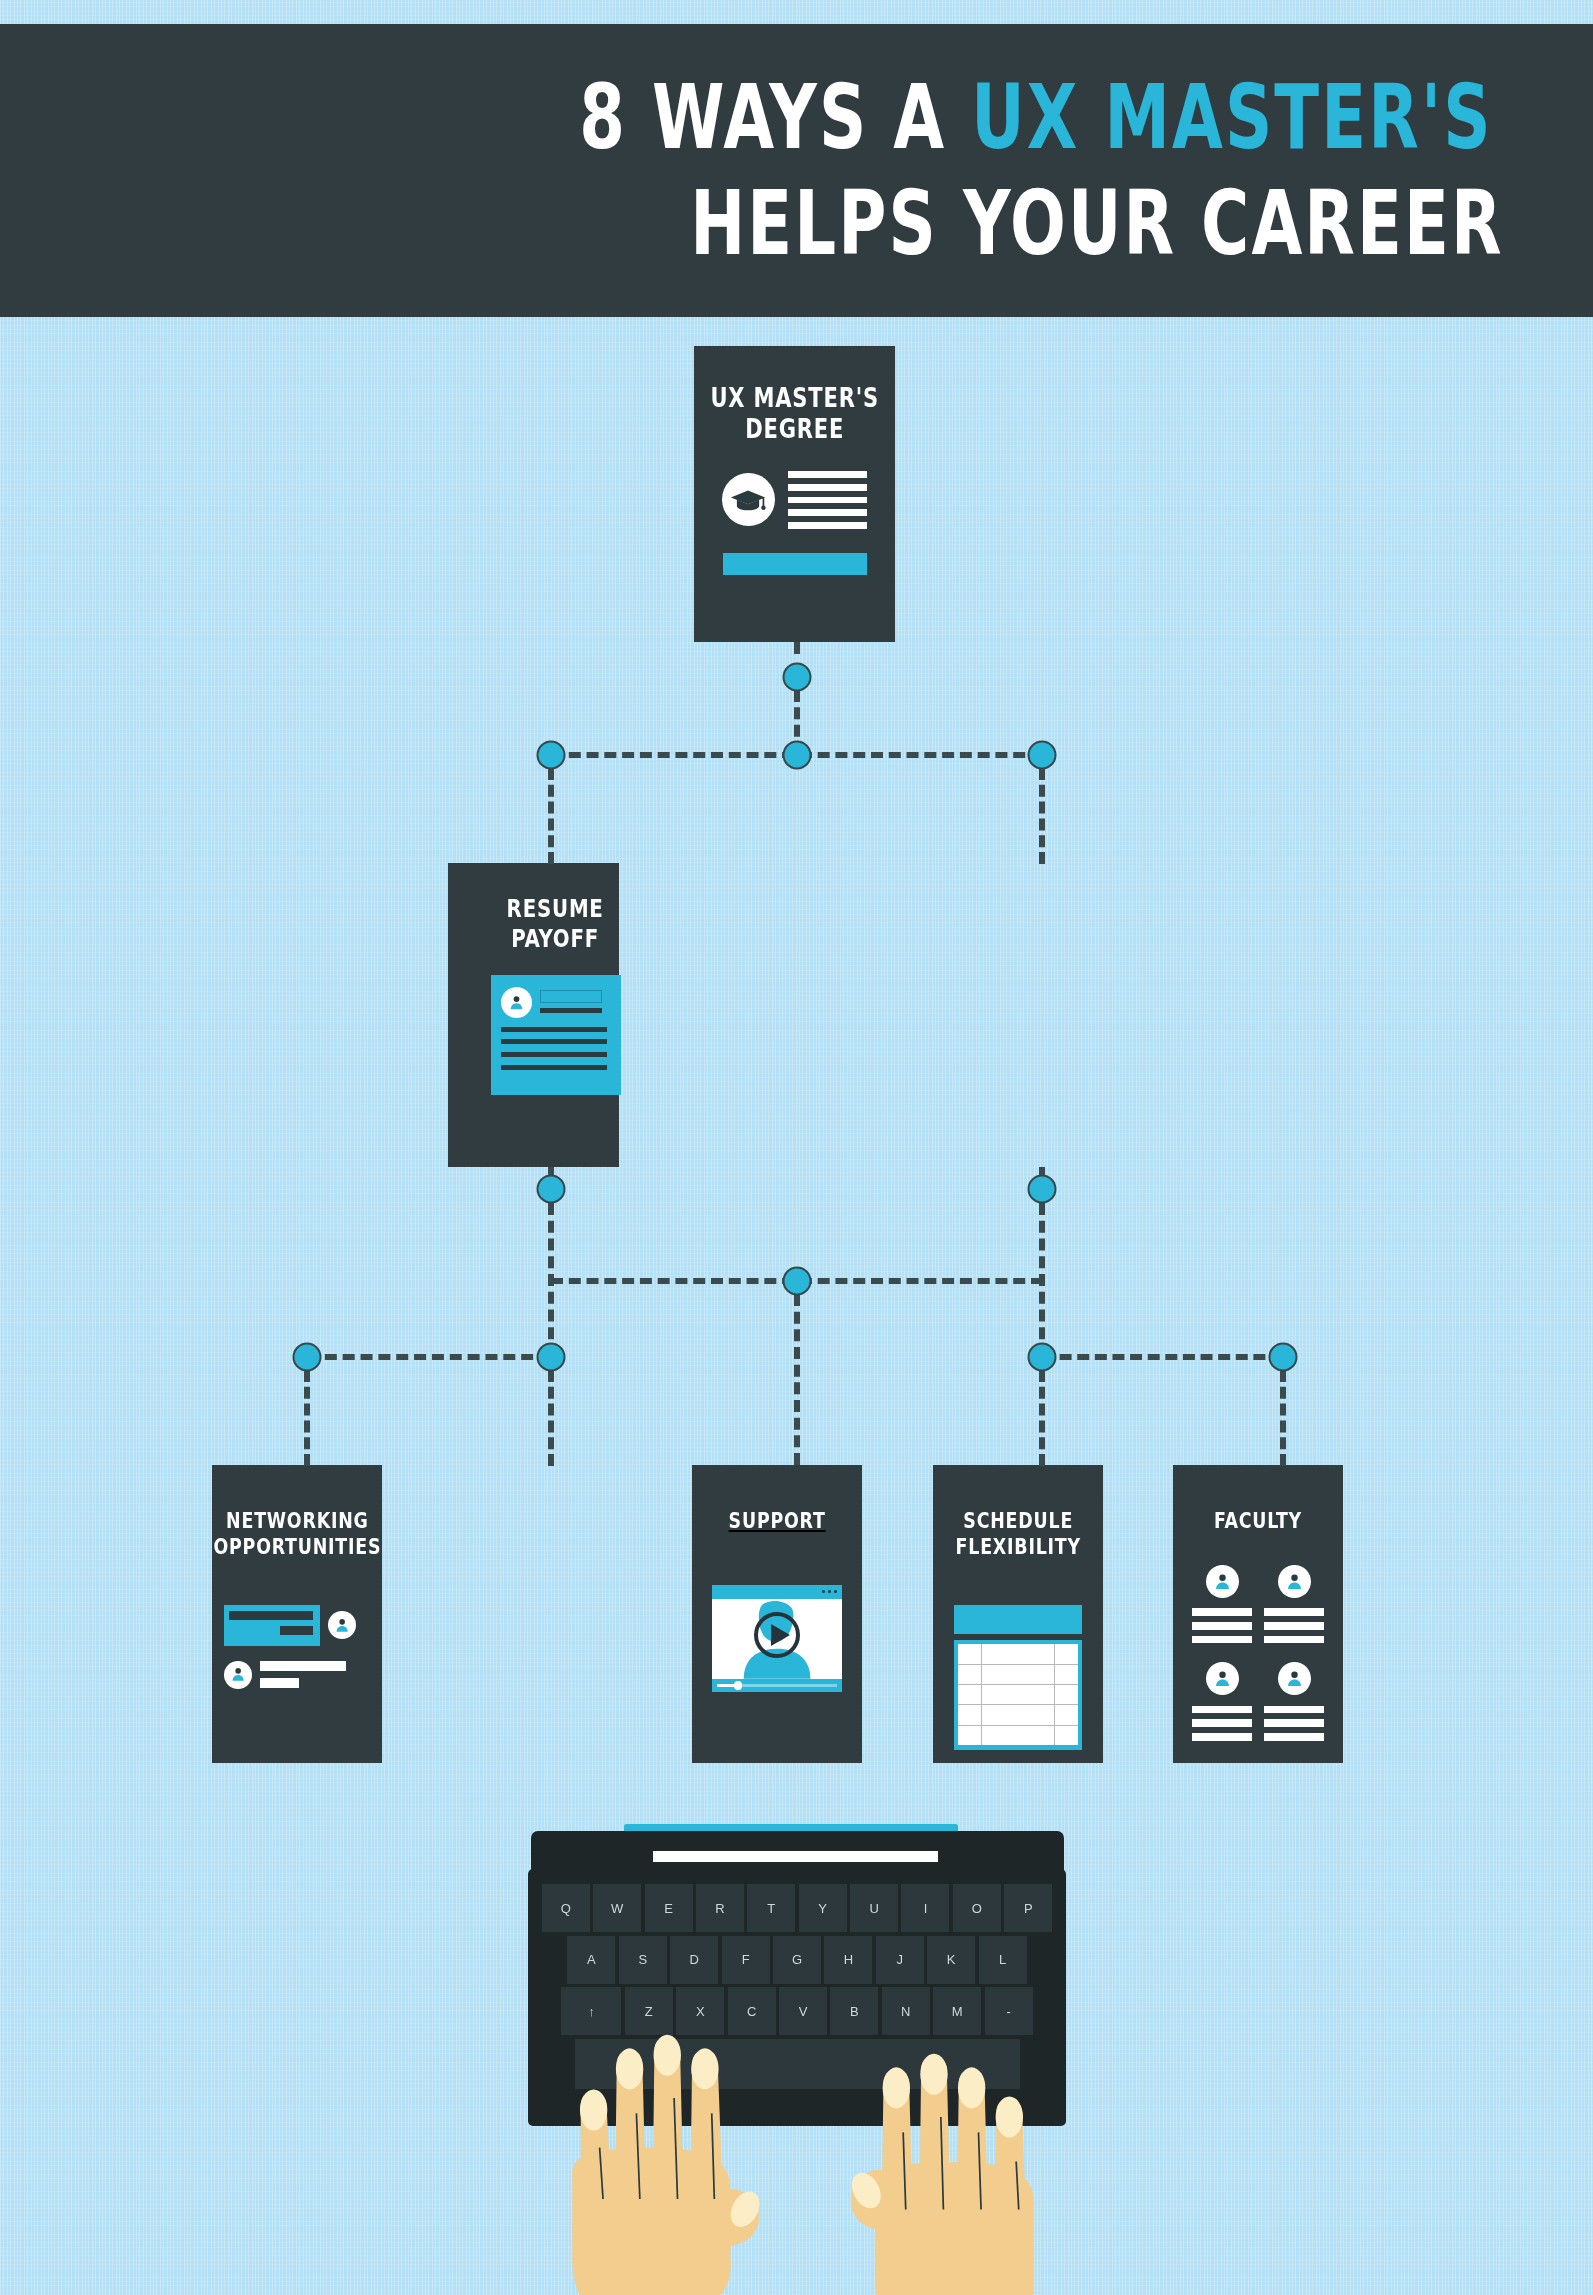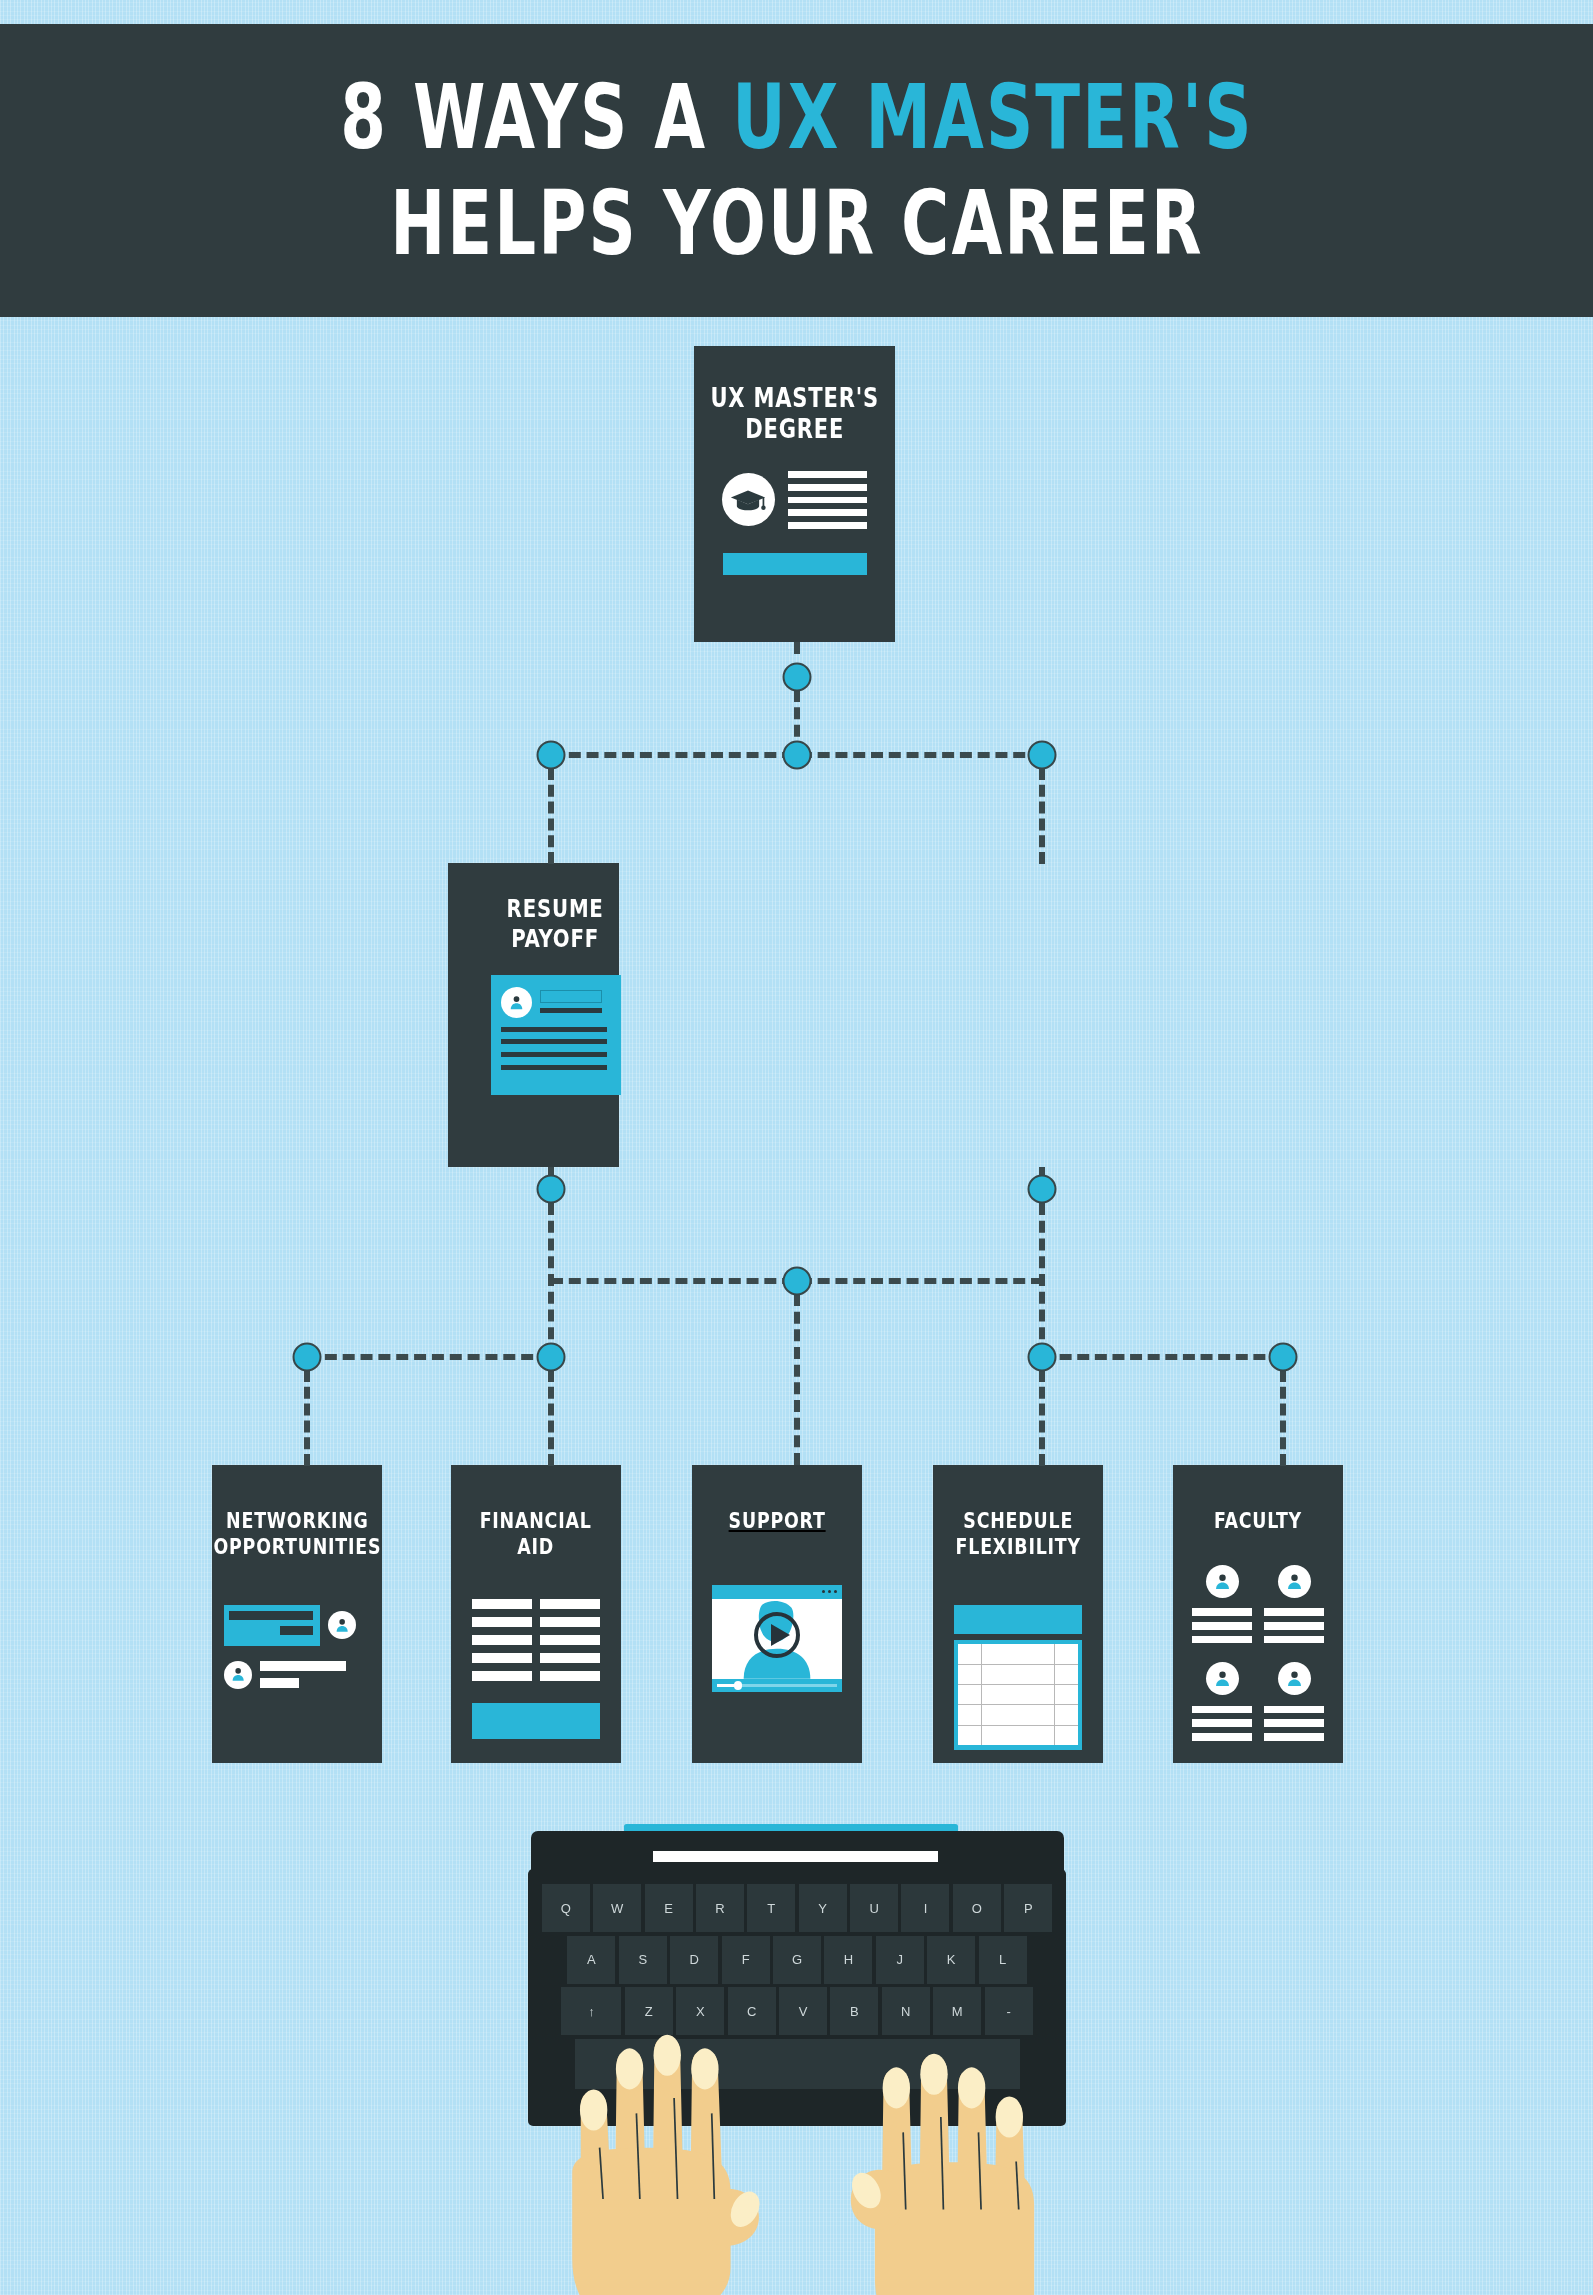--- a/index.html
+++ b/index.html
@@ -26,21 +26,21 @@
   }
 
   
   .banner {
     position: absolute;
     left: 0; top: 24px;
     width: 1593px; height: 293px;
     background: #303c3f;
     z-index: 2;
     display: flex; flex-direction: column;
-    align-items: center; justify-content: center;
+    align-items: flex-end; justify-content: center;
   }
   .banner-line {
     color: #ffffff;
     font-family: "Liberation Sans Narrow", "DejaVu Sans Condensed", "Liberation Sans", sans-serif;
     font-weight: 700;
     font-size: 89px;
     letter-spacing: 2.6px;
     line-height: 1.18;
     white-space: nowrap;
     transform: scaleX(0.82);
@@ -347,36 +347,20 @@
           </svg>
         </div>
         <div class="net-bubble-white">
             <i></i>
             <i></i>
           </div>
       </div>
     </div>
   </div>
 
-  <div class="card card-t3" id="card-finaid">
-    <div class="card-title">FINANCIAL<br>AID</div>
-    <div class="fin-grid">
-      <i></i>
-        <i></i>
-        <i></i>
-        <i></i>
-        <i></i>
-        <i></i>
-        <i></i>
-        <i></i>
-        <i></i>
-        <i></i>
-    </div>
-    <div class="fin-blue"></div>
-  </div>
 
   <div class="card card-t3" id="card-support">
     <div class="card-title">SUPPORT</div>
     <div class="video">
       <div class="video-bar">
           <span></span>
           <span></span>
           <span></span>
         </div>
       <div class="video-stage">

